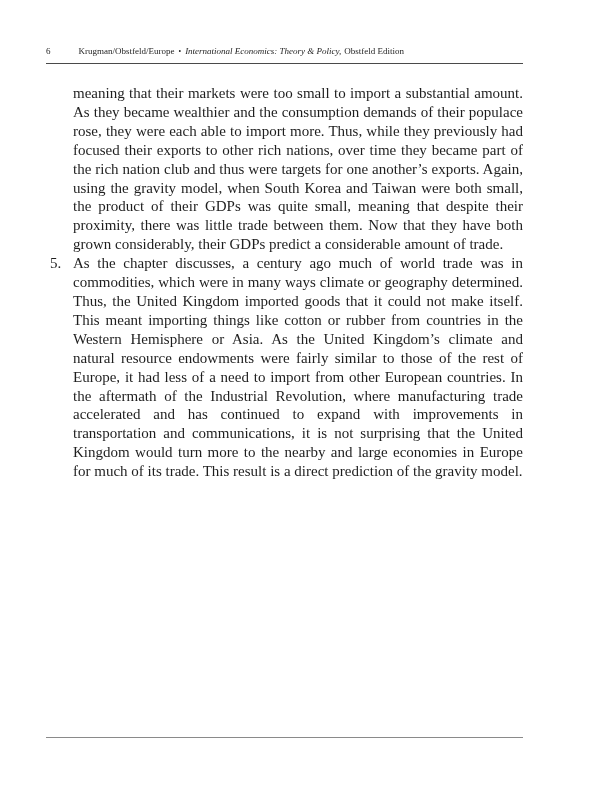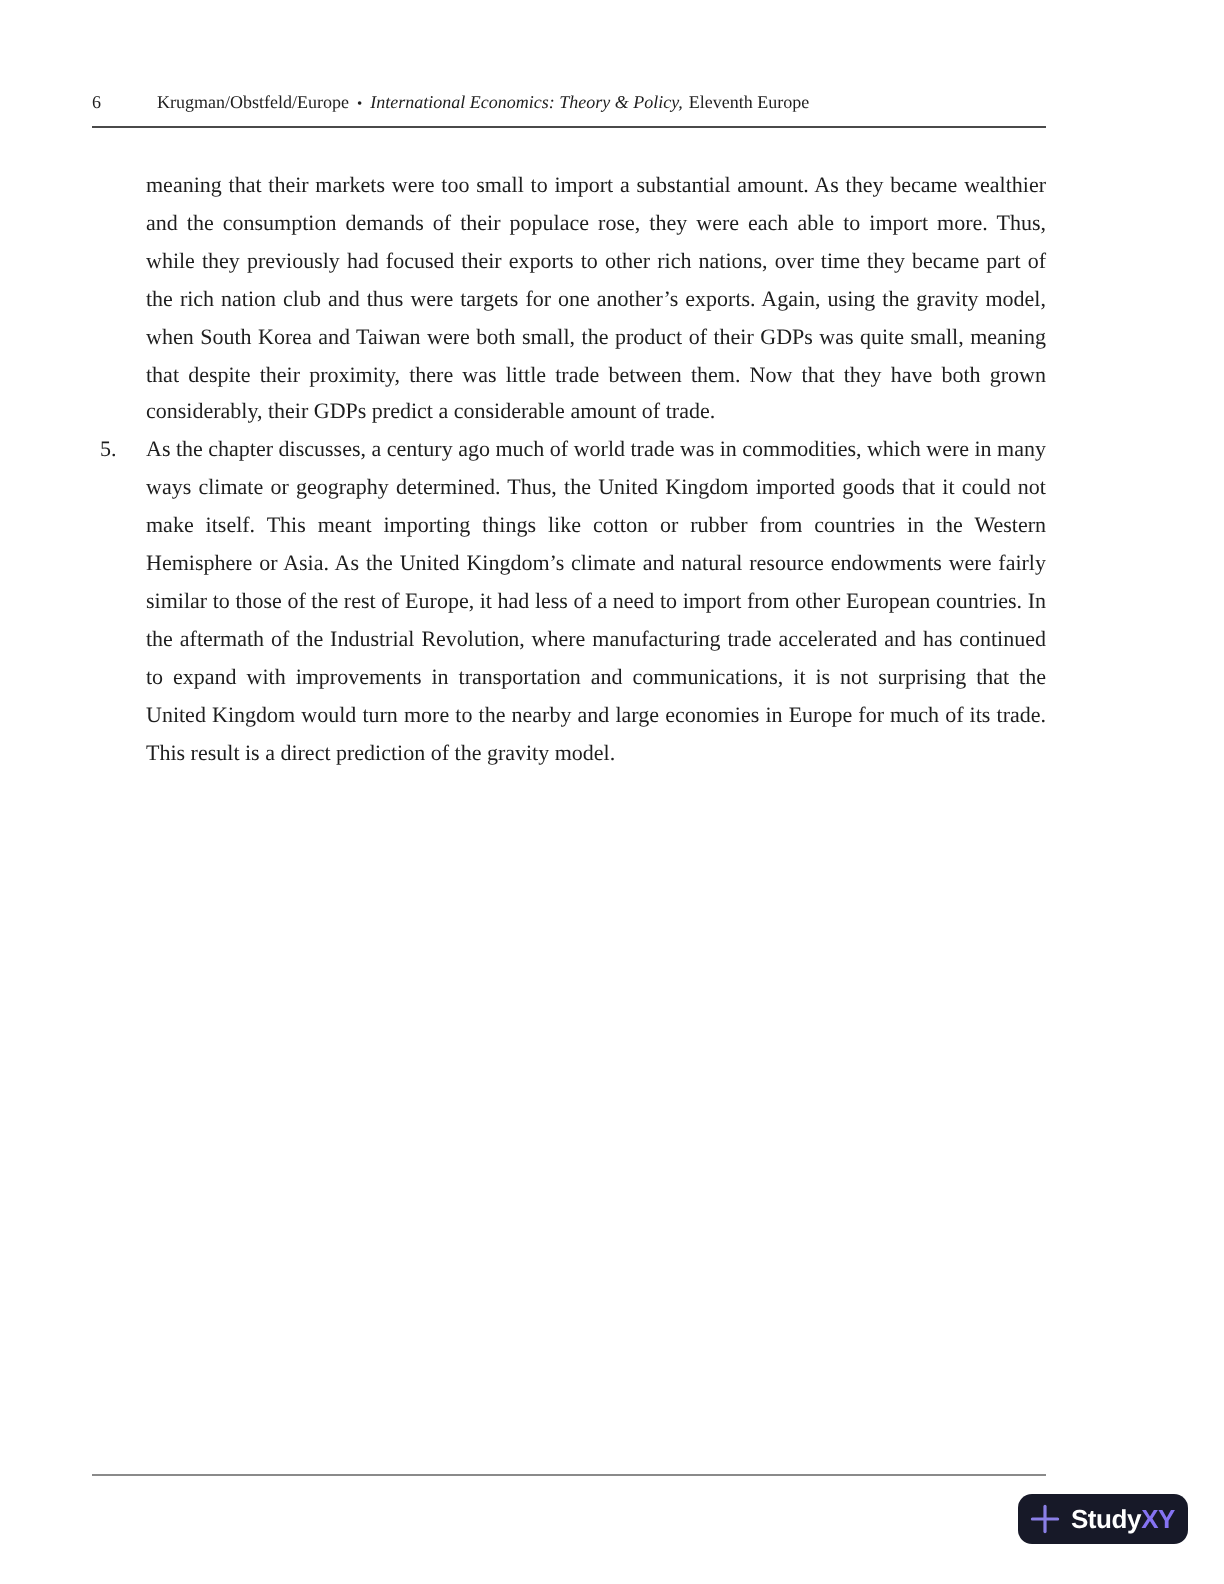--- a/index.html
+++ b/index.html
@@ -36,21 +36,21 @@
     height: 0;
     border-top: 1px solid #4a4a4a;
   }
 
   
   .content {
     position: absolute;
     top: 84px;
     left: 50px;
     width: 473px;
-    font-size: 11px;
+    font-size: 15px;
     line-height: 18.9px;
     text-align: justify;
   }
   .answer-item { position: relative; padding-left: 23px; margin: 0; }
   .item-number { position: absolute; left: 0; top: 0; }
   .answer-item p { margin: 0; }
 
   
   .footer-rule {
     position: absolute;
@@ -80,38 +80,31 @@
   .logo-text { font-size: 13px; font-weight: bold; letter-spacing: -0.2px; line-height: 1; }
   .logo-study { color: #ffffff; }
   .logo-xy { color: #8573f2; }
 </style>
 </head>
 <body>
 
 <div class="page">
 
   <div class="header">
-    <span class="page-num">6</span><span>Krugman/Obstfeld/Europe</span><span class="header-sep">•</span><span class="book-title">International Economics: Theory &amp; Policy,</span><span class="edition">Eleventh Europe</span>
+    <span class="page-num">6</span><span>Krugman/Obstfeld/Europe</span><span class="header-sep">•</span><span class="book-title">International Economics: Theory &amp; Policy,</span><span class="edition">Obstfeld Edition</span>
   </div>
   <div class="header-rule"></div>
 
   <div class="content">
     <div class="answer-item">
       <span class="item-number"></span>
       <p>meaning that their markets were too small to import a substantial amount. As they became wealthier and the consumption demands of their populace rose, they were each able to import more. Thus, while they previously had focused their exports to other rich nations, over time they became part of the rich nation club and thus were targets for one another’s exports. Again, using the gravity model, when South Korea and Taiwan were both small, the product of their GDPs was quite small, meaning that despite their proximity, there was little trade between them. Now that they have both grown considerably, their GDPs predict a considerable amount of trade.</p>
     </div>
     <div class="answer-item">
       <span class="item-number">5.</span>
       <p>As the chapter discusses, a century ago much of world trade was in commodities, which were in many ways climate or geography determined. Thus, the United Kingdom imported goods that it could not make itself. This meant importing things like cotton or rubber from countries in the Western Hemisphere or Asia. As the United Kingdom’s climate and natural resource endowments were fairly similar to those of the rest of Europe, it had less of a need to import from other European countries. In the aftermath of the Industrial Revolution, where manufacturing trade accelerated and has continued to expand with improvements in transportation and communications, it is not surprising that the United Kingdom would turn more to the nearby and large economies in Europe for much of its trade. This result is a direct prediction of the gravity model.</p>
     </div>
   </div>
 
   <div class="footer-rule"></div>
 
-  <div class="logo-badge">
-    <svg class="logo-plus-icon" width="15" height="15" viewBox="0 0 15 15" aria-hidden="true">
-      <line x1="7.5" y1="1.2" x2="7.5" y2="13.8" stroke="#8a7fe6" stroke-width="1.6" stroke-linecap="round"></line>
-      <line x1="1.2" y1="7.5" x2="13.8" y2="7.5" stroke="#8a7fe6" stroke-width="1.6" stroke-linecap="round"></line>
-    </svg>
-    <span class="logo-text"><span class="logo-study">Study</span><span class="logo-xy">XY</span></span>
-  </div>
 
 </div>
 
 </body></html>

